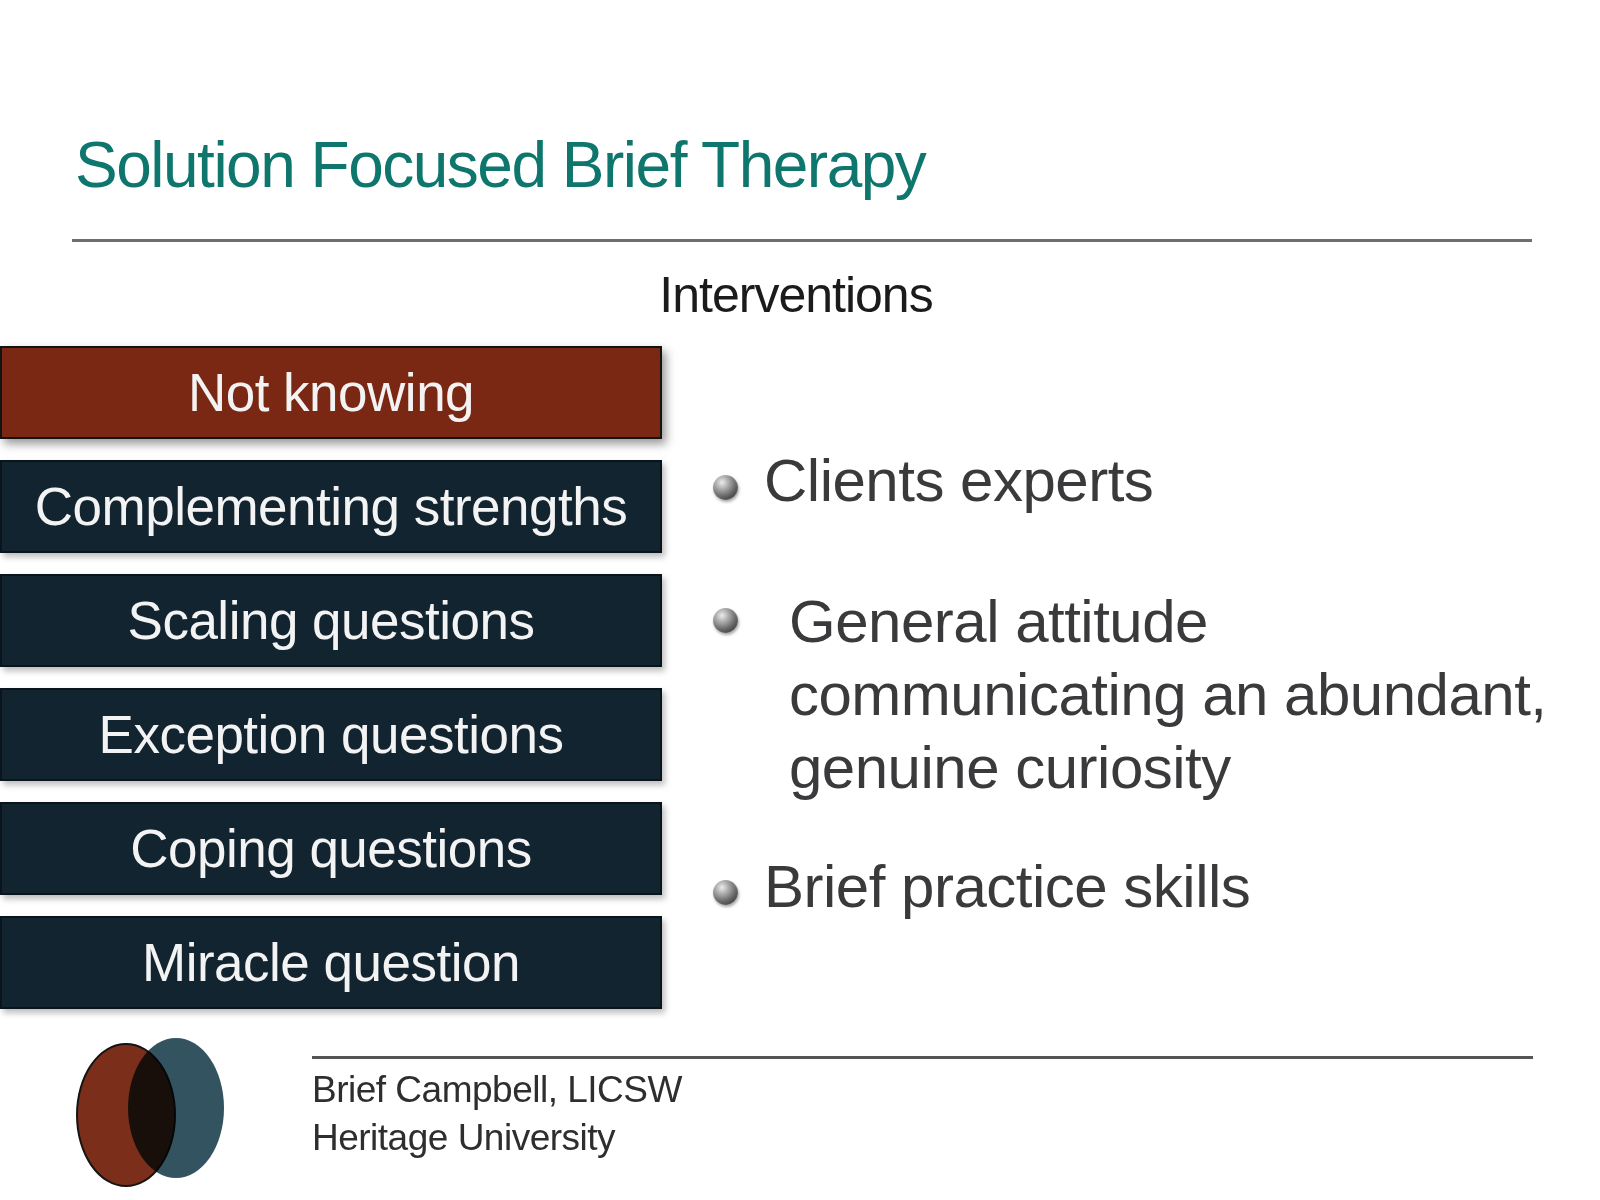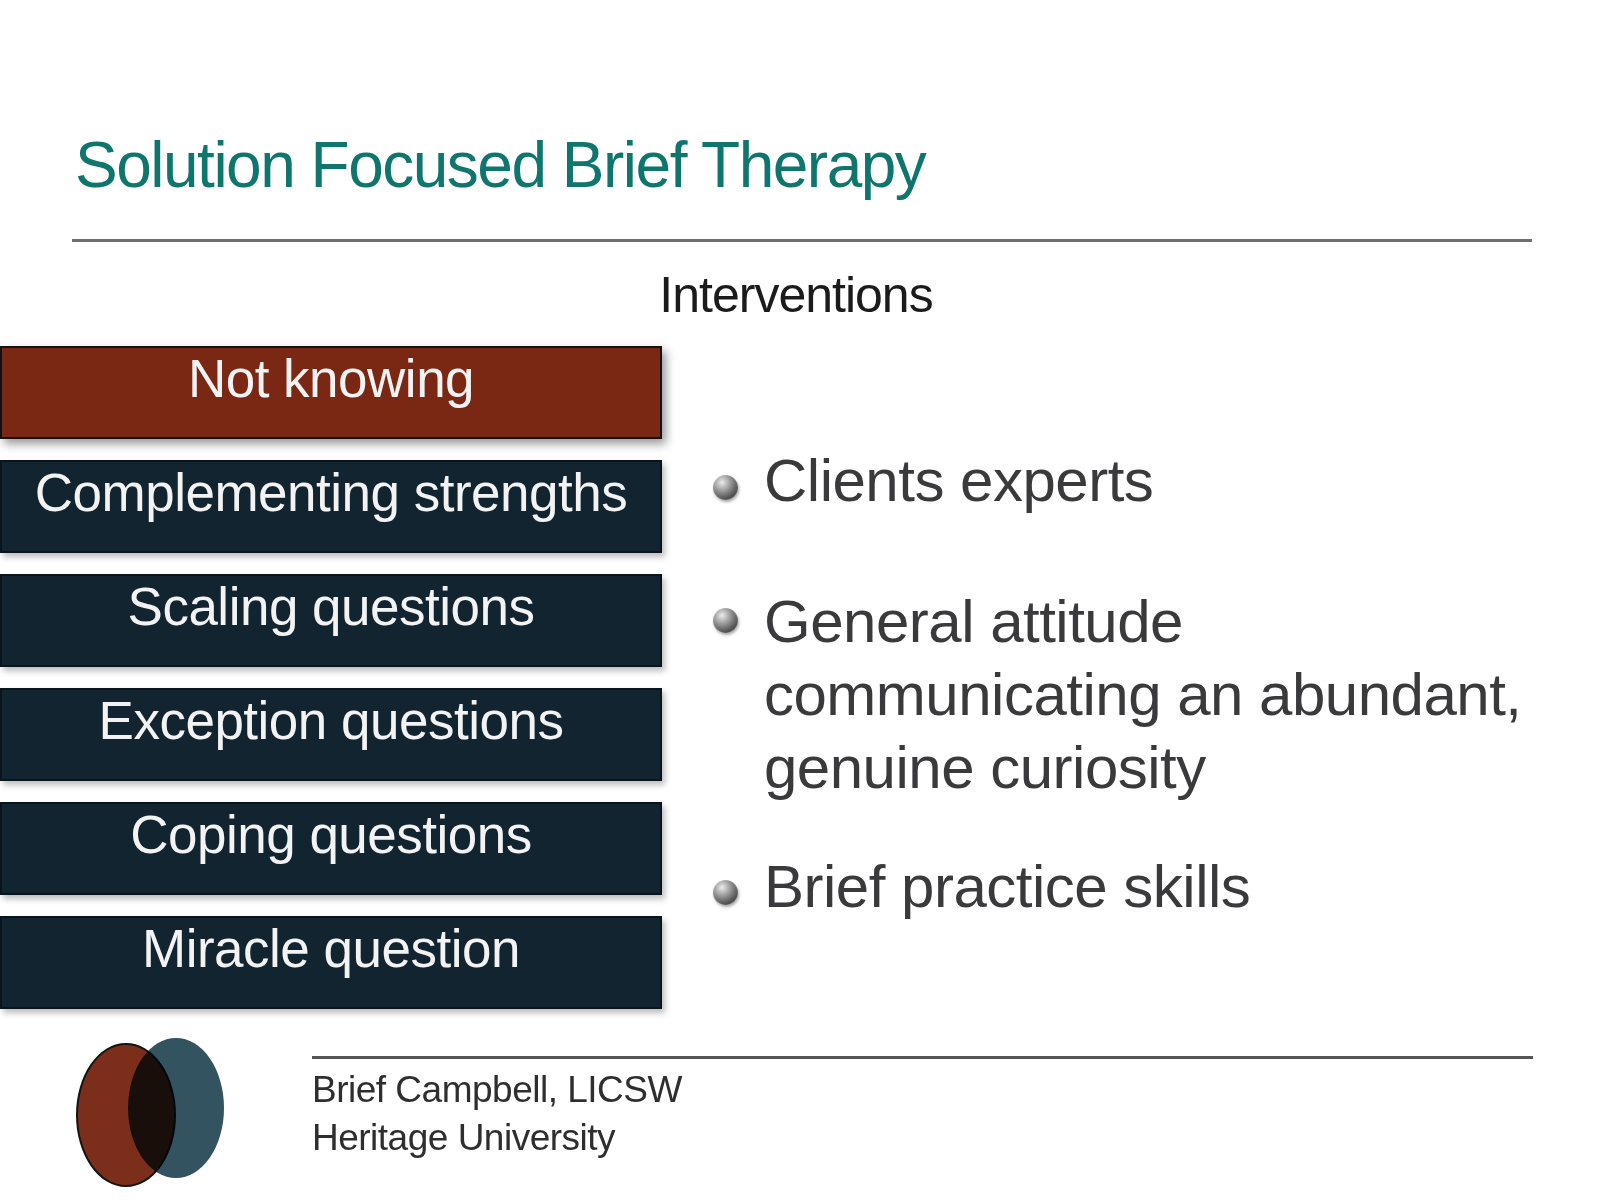--- a/index.html
+++ b/index.html
@@ -22,21 +22,21 @@
   }
   .slide-subtitle{
     position:absolute;left:0;right:8px;top:269px;
     text-align:center;
     font-size:50px;line-height:52px;letter-spacing:-1px;
     color:#1b1b1b;
   }
   .bar{
     position:absolute;left:0;width:662px;height:93px;
     box-sizing:border-box;
-    display:flex;justify-content:center;
+    display:flex;align-items:center;justify-content:center;
     font-size:53px;letter-spacing:-0.5px;color:#f3f3f3;
     background:#122430;
     border:2px solid #0a141c;
     box-shadow:3px 4px 6px rgba(90,90,90,0.40);
   }
   .bar.highlight{
     background:#7a2713;
     border:2px solid #131313;
     box-shadow:4px 5px 9px rgba(70,70,70,0.55);
   }
@@ -57,21 +57,21 @@
   .sphere-2{left:713px;top:608px;}
   .sphere-3{left:713px;top:880px;}
   .bullet-text{
     position:absolute;left:764px;
     width:780px;
     font-size:60px;line-height:73px;letter-spacing:-0.5px;
     color:#3a3a3c;
     white-space:pre-line;
   }
   .bullet-text-1{top:444px;}
-  .bullet-text-2{top:585px;}
+  .bullet-text-2{top:585px;margin-left:25px;}
   .bullet-text-3{top:850px;}
   .footer-rule{
     position:absolute;left:312px;top:1056px;
     width:1221px;height:3px;background:#555555;
   }
   .footer-left{
     position:absolute;left:312px;top:1066px;
     font-size:37px;line-height:48px;letter-spacing:-0.5px;
     color:#2e2e2e;white-space:pre-line;
   }

